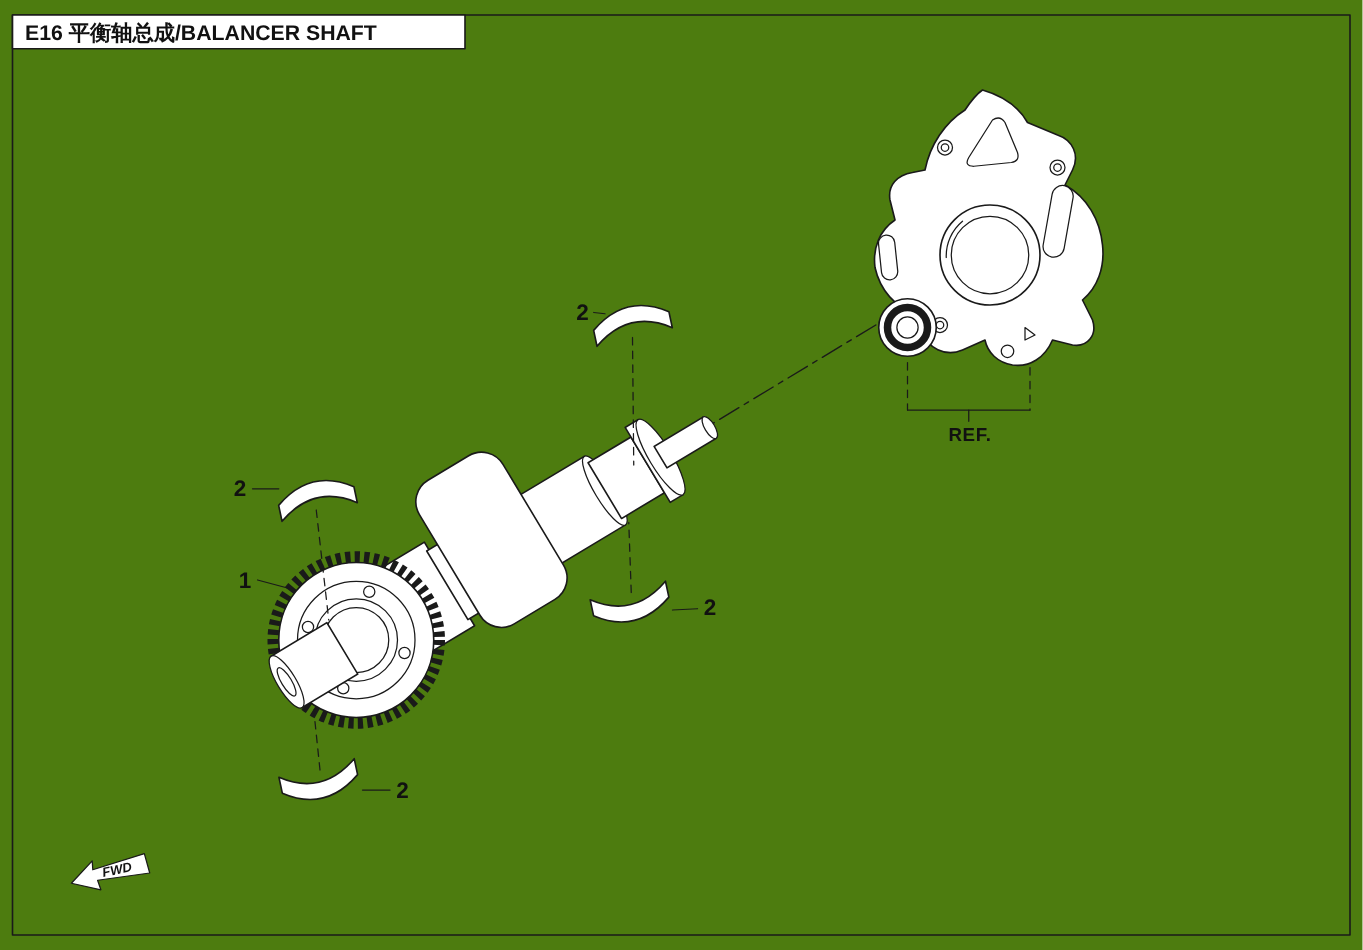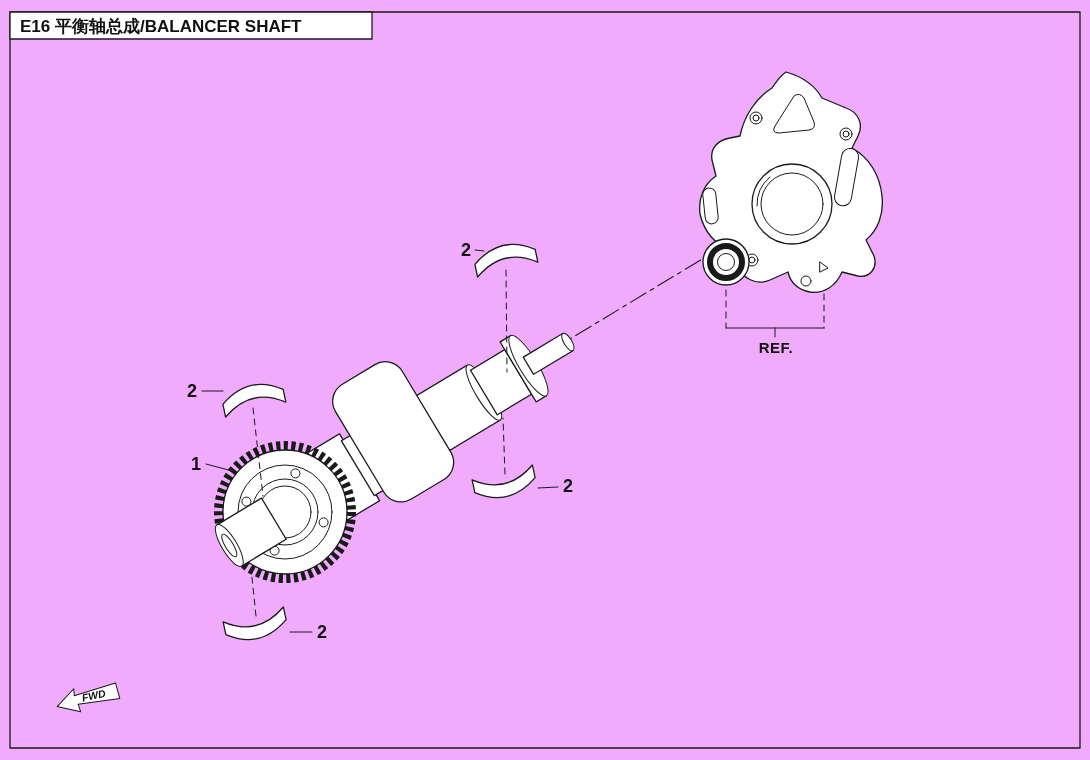--- a/index.html
+++ b/index.html
@@ -1,16 +1,16 @@
 <!DOCTYPE html>
 <html><head>
 <meta charset="utf-8">
 <style>
   html,body{margin:0;padding:0;background:#ffffff;}
-  .frame{position:relative;width:1090px;height:760px;background:#f0abfc;font-family:"Liberation Sans",sans-serif;overflow:hidden;}
+  .frame{position:relative;width:1090px;height:760px;background:#4d7c0f;font-family:"Liberation Sans",sans-serif;overflow:hidden;}
   svg{display:block;}
   svg text{font-family:"Liberation Sans","DejaVu Sans",sans-serif;}
   .ln{fill:none;stroke:#1a1a1a;stroke-width:1.3;stroke-linejoin:round;stroke-linecap:round;}
   .fw{fill:#ffffff;stroke:#1a1a1a;stroke-width:1.3;stroke-linejoin:round;}
   .thin{stroke-width:1;}
   .dash{stroke-dasharray:6 5;stroke-width:1;}
   .dashdot{stroke-dasharray:18 5 4 5;stroke-width:1.1;}
   .teeth{fill:none;stroke:#1a1a1a;stroke-width:9;stroke-dasharray:4.2 3.4;}
   .callout{font-size:18px;font-weight:bold;fill:#111111;}
   .title-text{font-size:17px;font-weight:bold;fill:#111111;}

